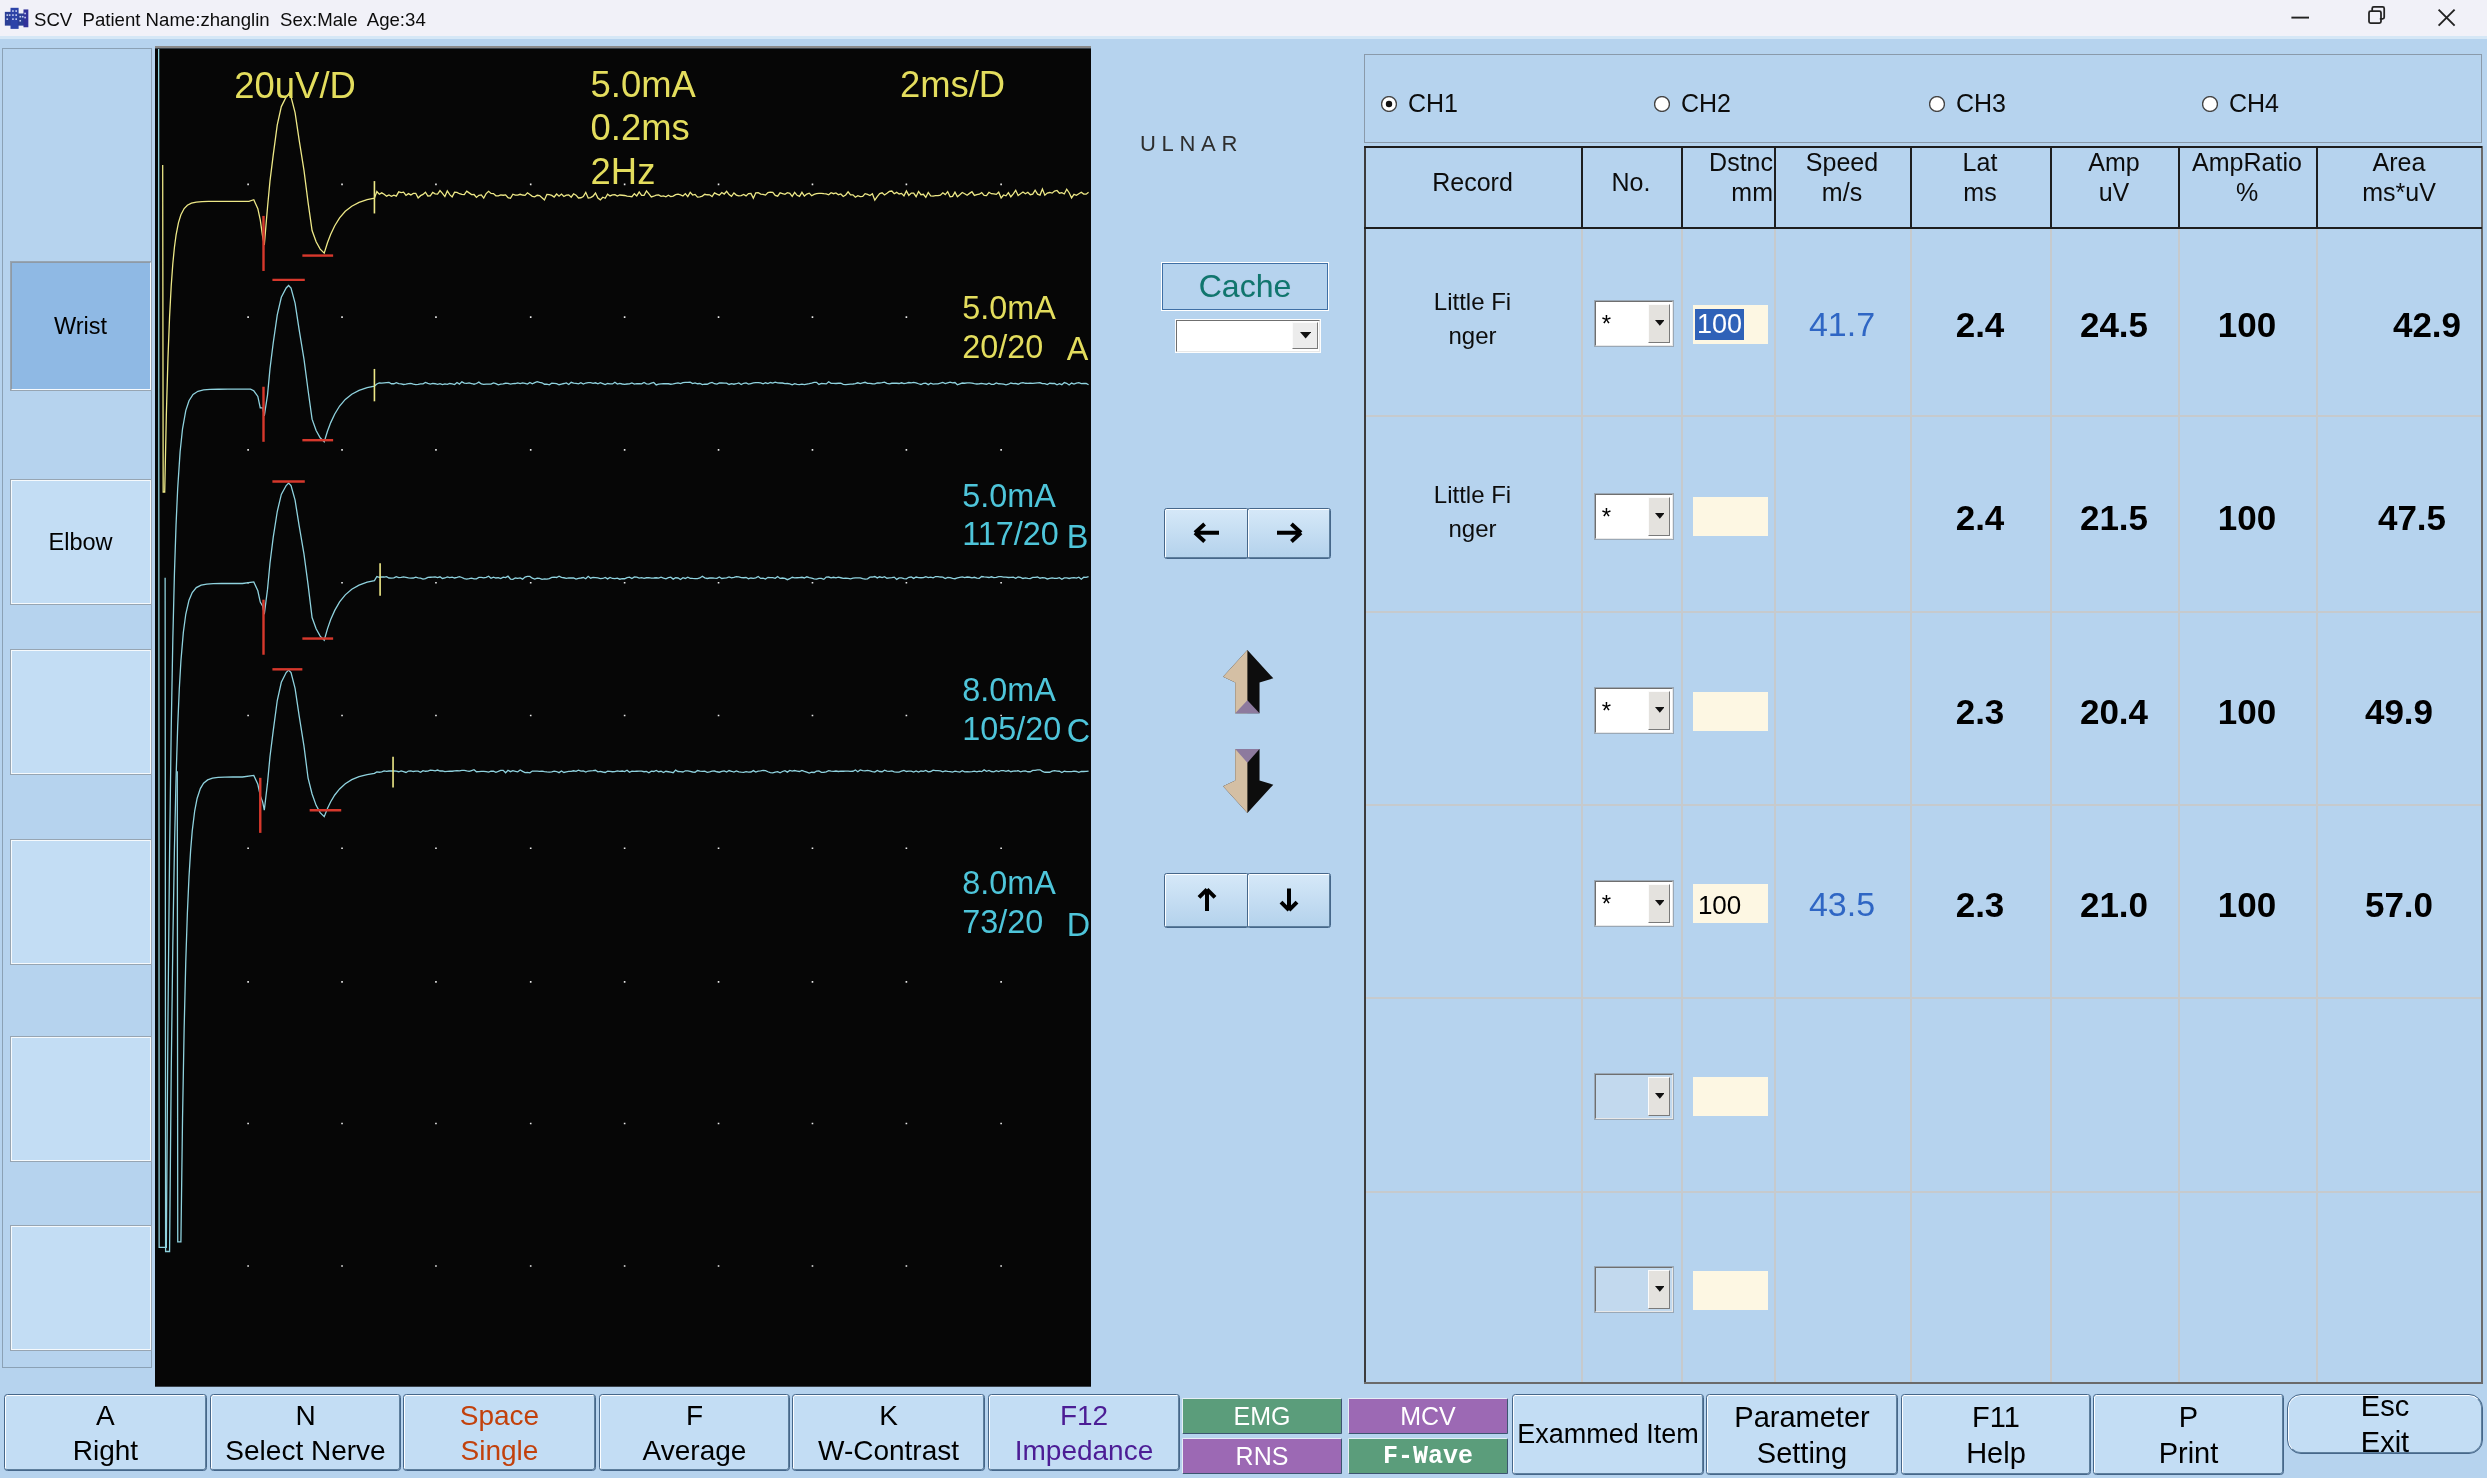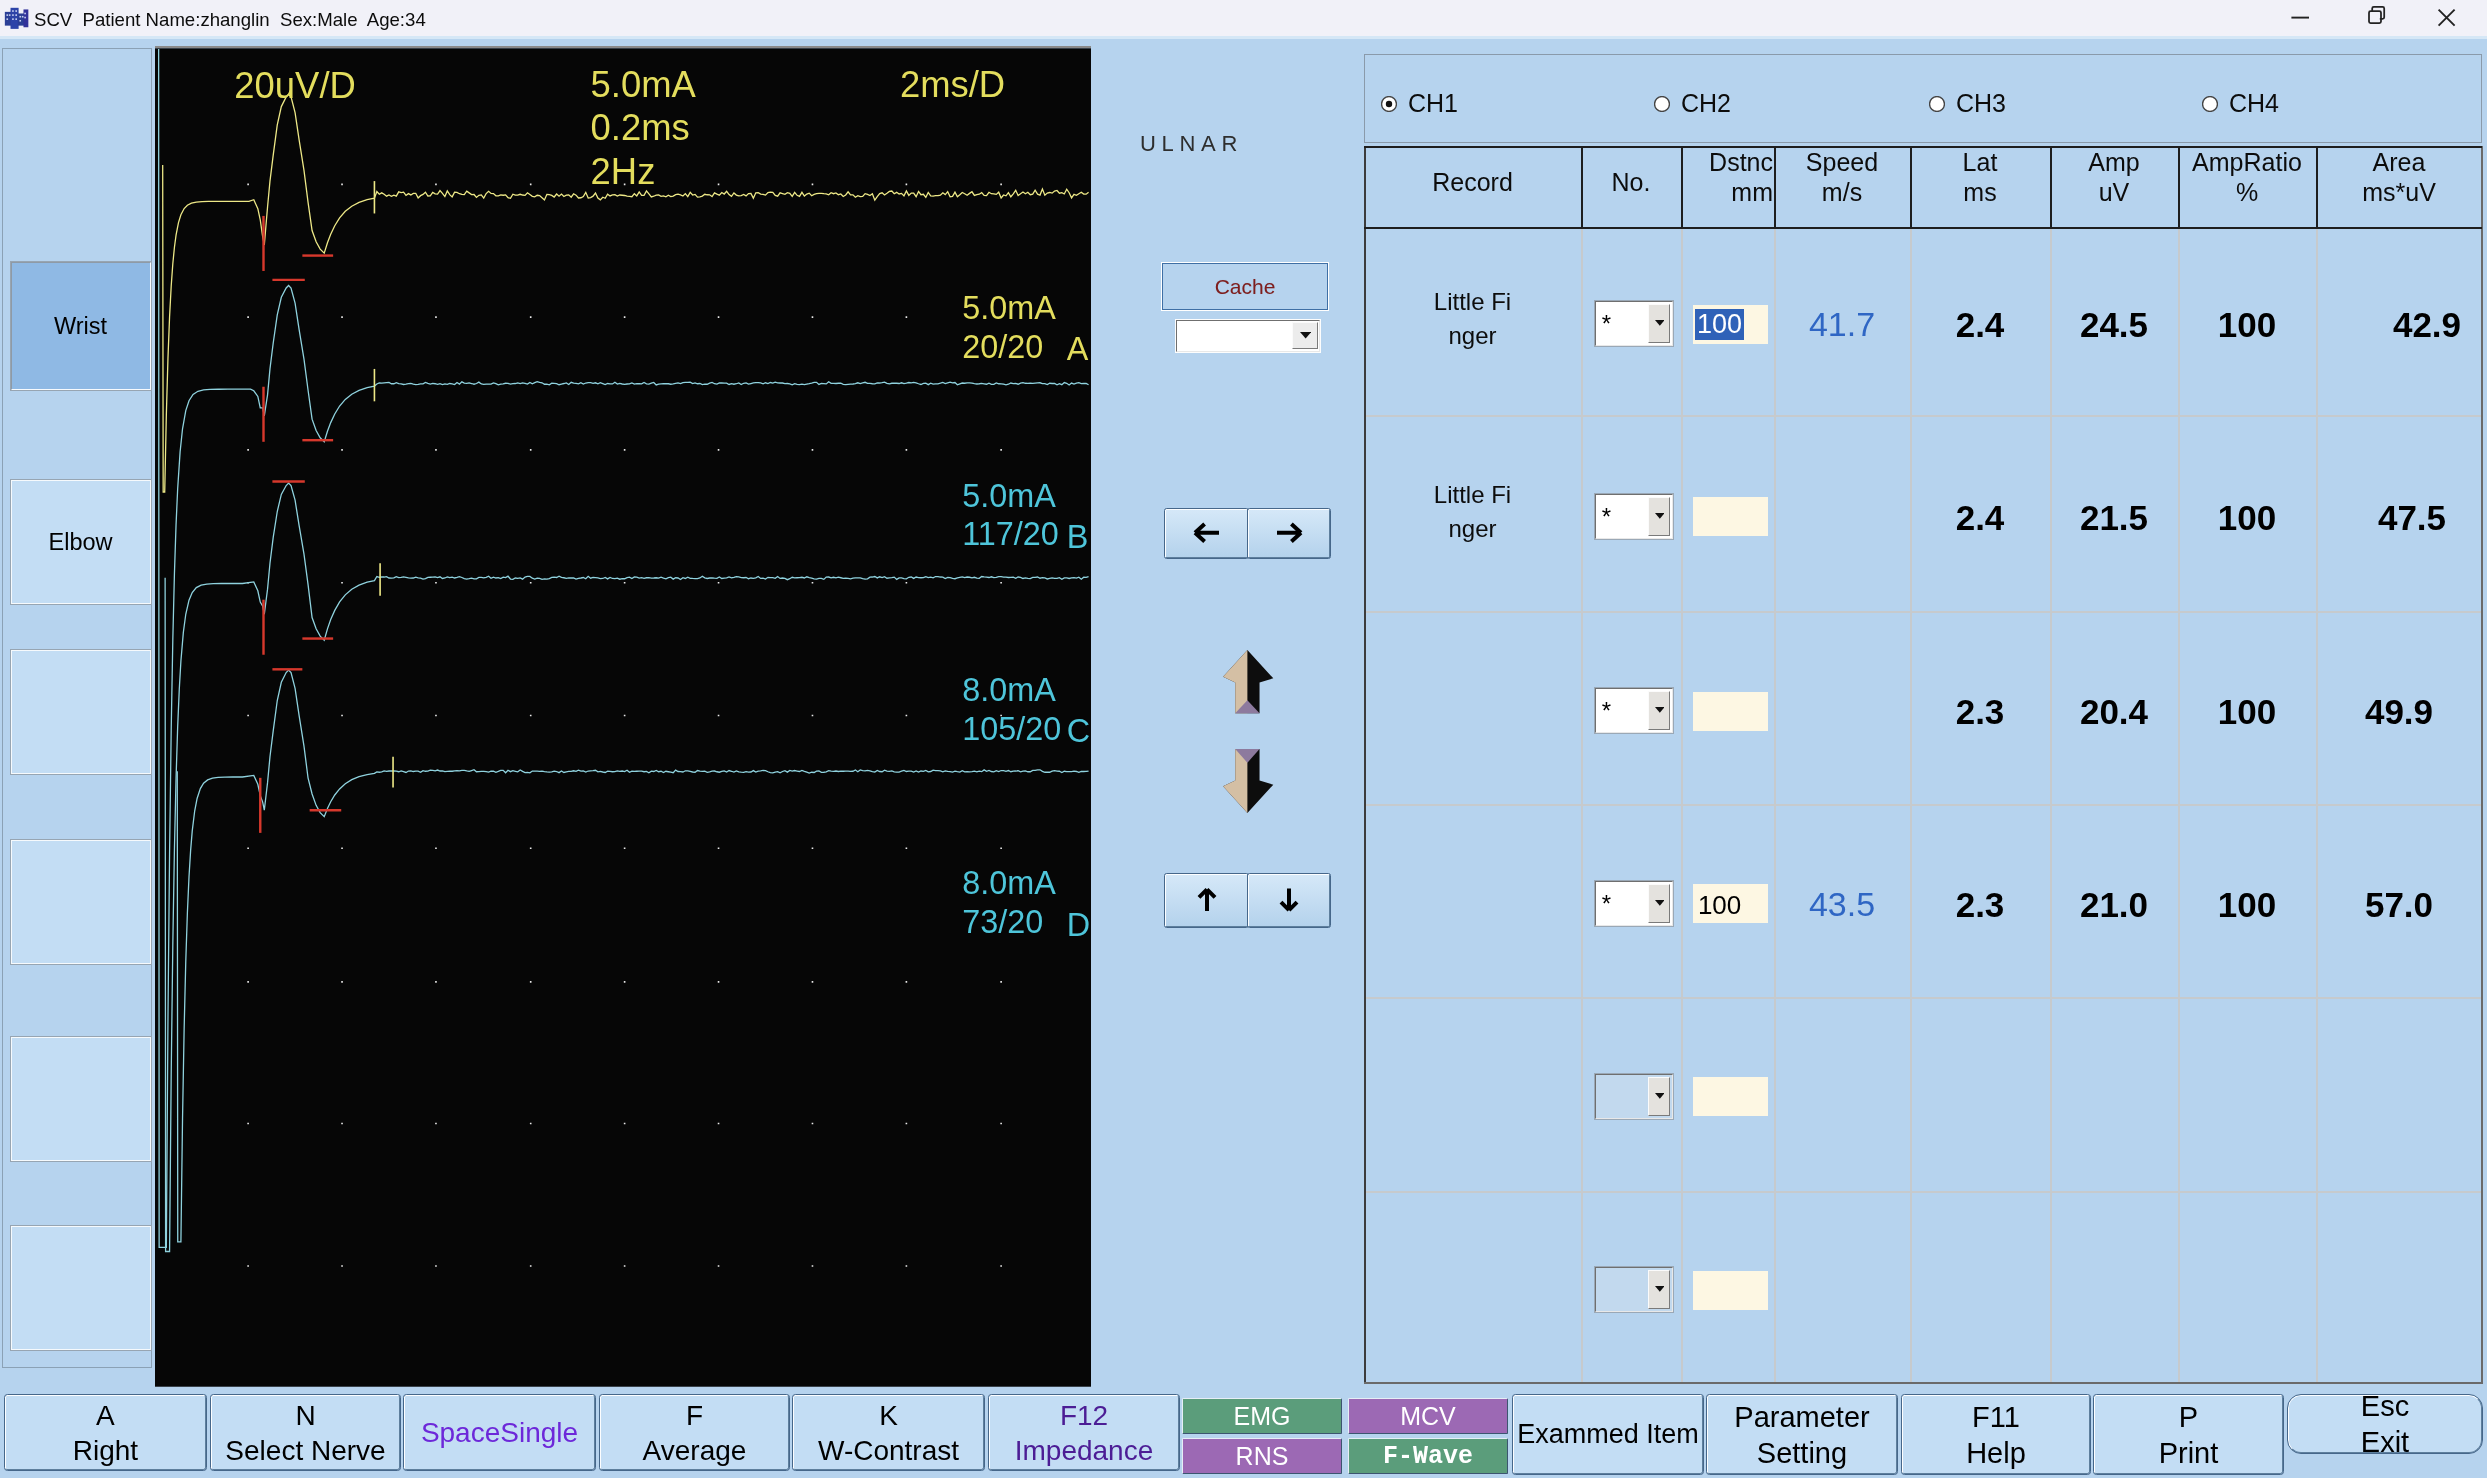--- a/index.html
+++ b/index.html
@@ -90,21 +90,21 @@
 <text x="1126" y="617" font-family="Liberation Sans,sans-serif" font-size="40" fill="#4ec5da" text-anchor="start">B</text>
 <text x="997" y="806" font-family="Liberation Sans,sans-serif" font-size="40" fill="#4ec5da" text-anchor="start">8.0mA</text>
 <text x="997" y="854" font-family="Liberation Sans,sans-serif" font-size="40" fill="#4ec5da" text-anchor="start">105/20</text>
 <text x="1126" y="857" font-family="Liberation Sans,sans-serif" font-size="40" fill="#4ec5da" text-anchor="start">C</text>
 <text x="997" y="1045" font-family="Liberation Sans,sans-serif" font-size="40" fill="#4ec5da" text-anchor="start">8.0mA</text>
 <text x="997" y="1093" font-family="Liberation Sans,sans-serif" font-size="40" fill="#4ec5da" text-anchor="start">73/20</text>
 <text x="1126" y="1096" font-family="Liberation Sans,sans-serif" font-size="40" fill="#4ec5da" text-anchor="start">D</text>
 </svg>
 <div style="position:absolute;left:1140px;top:131px;font-size:22px;color:#2e2e2e;font-weight:400;white-space:pre;letter-spacing:5.7px;">ULNAR</div>
 <div style="position:absolute;left:1161px;top:262px;width:168px;height:49px;background:#b6d3ee;border:1.6px solid #fff;outline:0">
-    <div style="width:100%;height:100%;border:1.6px solid #3f6fa5;display:flex;align-items:center;justify-content:center;font-size:21px;color:#7f1d1d;text-shadow:0 0 0.8px #9fb2c4">Cache</div>
+    <div style="width:100%;height:100%;border:1.6px solid #3f6fa5;display:flex;align-items:center;justify-content:center;font-size:32px;color:#0f766e;text-shadow:0 0 0.8px #9fb2c4">Cache</div>
   </div>
 <div style="position:absolute;left:1176px;top:320px;width:144px;height:32px;background:#fff;border:1.6px solid;border-color:#6f6f6f #e8e8e8 #e8e8e8 #6f6f6f;outline:1.6px solid #fdfdfd">
     <div style="position:absolute;right:0.8px;top:0.8px;width:26px;height:27.5px;background:#ececec;border:1.6px solid;border-color:#fbfbfb #7a7a7a #7a7a7a #fbfbfb;display:flex;align-items:center;justify-content:center">
       <svg width="11.3" height="6.5" viewBox="0 0 14 8">
         <path d="M0 0 h14 l-7 8 z" fill="#111"></path>
       </svg>
     </div>
   </div>
 <div style="position:absolute;left:1165px;top:509px;width:83px;height:49px;background:linear-gradient(#d5e8f8,#b4d2ec);border:1.6px solid;border-color:#fdfeff #5e7f9d #5e7f9d #fdfeff;outline:0.8px solid #46678a;border-radius:1.6px">
     <svg width="40" height="27.5" viewBox="0 0 50 34" style="margin:auto;display:block;margin-top:9px">
@@ -277,21 +277,21 @@
       <div>Right</div>
     </div>
   </div>
 <div style="position:absolute;left:211px;top:1395px;width:189px;height:75px;background:#c3ddf4;border:1.6px solid;border-color:#fdfeff #5e7f9d #5e7f9d #fdfeff;outline:0.8px solid #46678a;border-radius:2.4px">
     <div style="width:100%;height:100%;display:flex;flex-direction:column;align-items:center;justify-content:center;font-size:28px;line-height:35px;color:#000">
       <div>N</div>
       <div>Select Nerve</div>
     </div>
   </div>
 <div style="position:absolute;left:404px;top:1395px;width:191px;height:75px;background:#c3ddf4;border:1.6px solid;border-color:#fdfeff #5e7f9d #5e7f9d #fdfeff;outline:0.8px solid #46678a;border-radius:2.4px">
-    <div style="width:100%;height:100%;display:flex;flex-direction:row;align-items:center;justify-content:center;font-size:28px;line-height:35px;color:#6d28d9">
+    <div style="width:100%;height:100%;display:flex;flex-direction:column;align-items:center;justify-content:center;font-size:28px;line-height:35px;color:#c2410c">
       <div>Space</div>
       <div>Single</div>
     </div>
   </div>
 <div style="position:absolute;left:600px;top:1395px;width:189px;height:75px;background:#c3ddf4;border:1.6px solid;border-color:#fdfeff #5e7f9d #5e7f9d #fdfeff;outline:0.8px solid #46678a;border-radius:2.4px">
     <div style="width:100%;height:100%;display:flex;flex-direction:column;align-items:center;justify-content:center;font-size:28px;line-height:35px;color:#000">
       <div>F</div>
       <div>Average</div>
     </div>
   </div>

